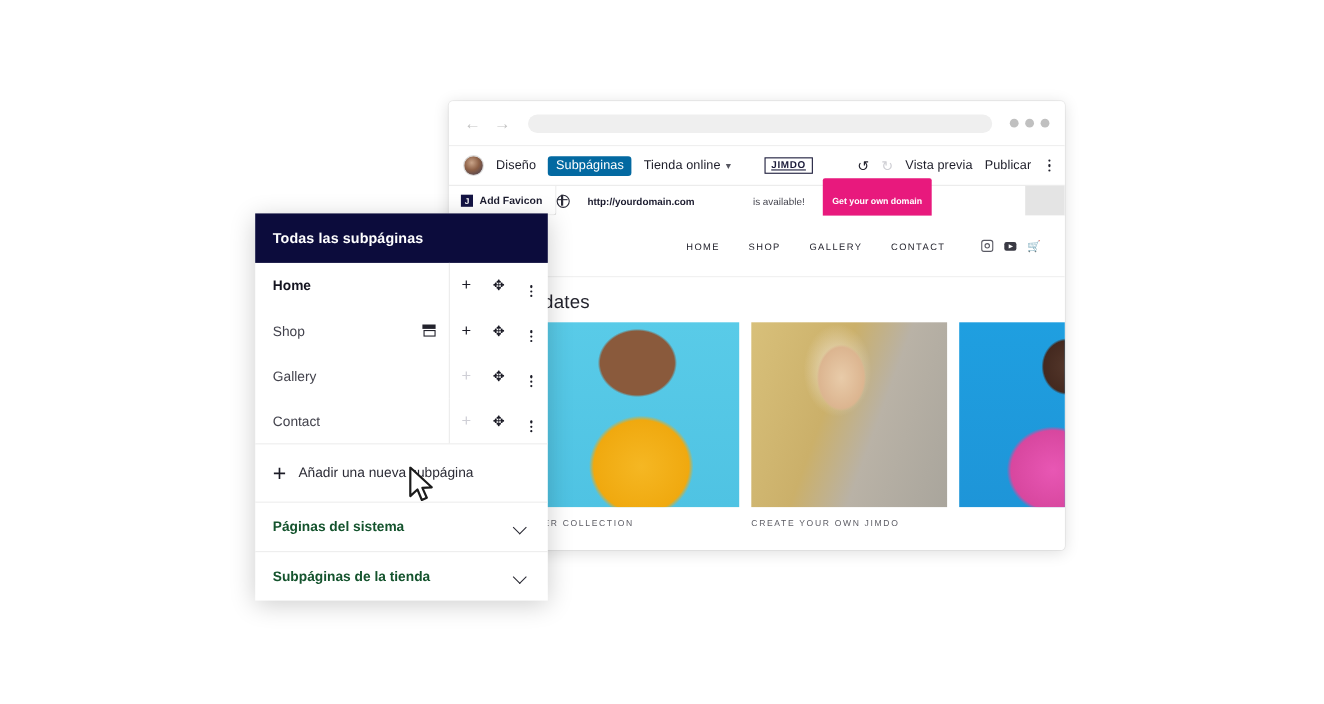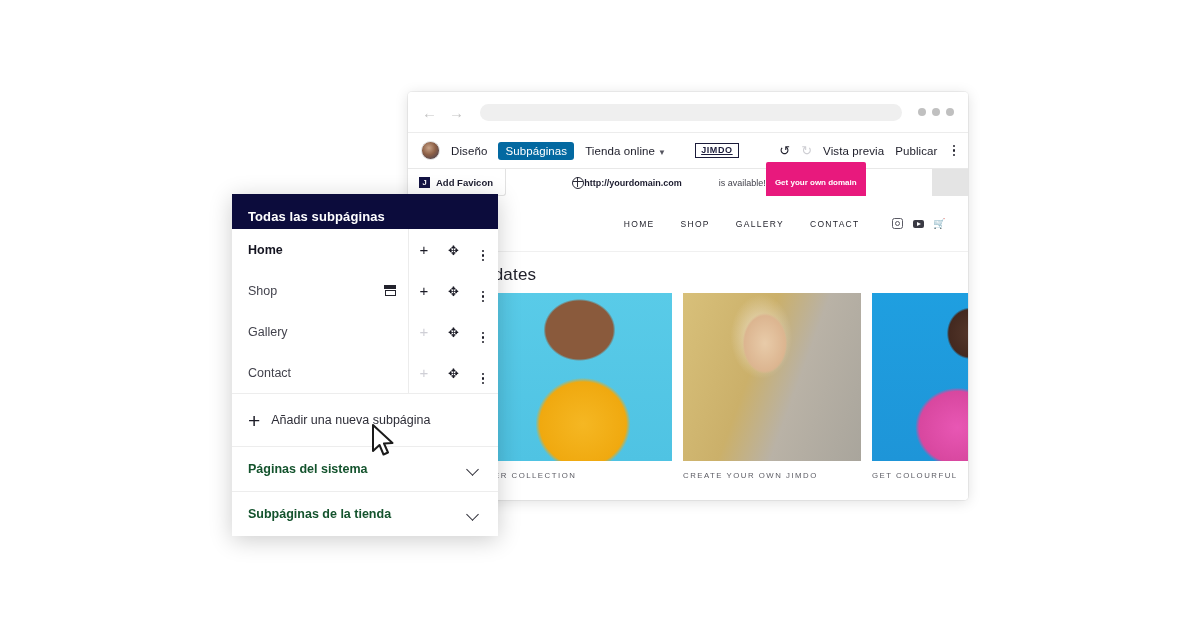--- a/index.html
+++ b/index.html
@@ -72,21 +72,21 @@
     padding:0 12px 0 11px;
     border:1px solid #e2e2e2; border-top:none; border-left:none;
     border-bottom-right-radius:3px;
     background:#fff;
   }
   .favicon-sq {
     width:11px; height:11px; background:#141444; color:#fff;
     font-size:7.5px; font-weight:700; line-height:11px; text-align:center;
   }
   .favicon-label { font-size:9.5px; font-weight:700; color:#1b1b2e; white-space:nowrap; }
-  .strip-mid { flex:1; display:flex; align-items:center; justify-content:center; gap:0; }
+  .strip-mid { flex:1; display:flex; align-items:center; justify-content:flex-start; gap:16px; }
   .globe {
     width:10px; height:10px; border:1.3px solid #2b2b38; border-radius:50%;
     position:relative; flex:none;
   }
   .globe::before { content:""; position:absolute; left:-0.2px; top:3.4px; width:9.4px; height:1.2px; background:#2b2b38; }
   .globe::after { content:""; position:absolute; left:3.4px; top:-0.2px; width:1.2px; height:9.4px; background:#2b2b38; }
   .domain-txt { font-size:9px; font-weight:700; color:#1b1b2e; }
   .domain-sub { font-size:9px; color:#45454f;padding-left:37px; }
   .domain-btn {
     background:#e8197d; color:#fff; font-size:8px; font-weight:700;
@@ -129,21 +129,21 @@
 
   
   .panel {
     position:absolute; left:232px; top:194px;
     width:266px; background:#fff;
     box-shadow: 0 4px 22px rgba(0,0,0,0.20);
   }
   .panel-head {
     background:#0c0c3c; color:#fff;
     font-size:13px; font-weight:700; letter-spacing:.1px;
-    padding:15px 0 5px 16px;
+    padding:15px 0 15px 16px;
   }
   .rows { position:relative; }
   .row { display:flex; align-items:center; height:41px; position:relative; }
   .row-label { font-size:12.5px; color:#43434d; padding-left:16px; flex:1; }
   .row.bold .row-label { color:#141420; font-weight:700; }
   .shop-ico { width:12px; height:11px; margin-right:12px; position:relative; flex:none; }
   .shop-ico::before { content:""; position:absolute; left:0; top:0; width:12px; height:3.5px; background:#22222c; }
   .shop-ico::after { content:""; position:absolute; left:0.5px; top:4.5px; width:11px; height:6.5px; border:1.4px solid #22222c; box-sizing:border-box; }
   .actions { display:flex; align-items:center; gap:0; width:89px; border-left:1px solid #ececec; height:100%; }
   .act { width:30px; text-align:center; }
@@ -240,21 +240,20 @@
           <div class="card">
             <div class="photo p1"></div>
             <div class="cap">ER COLLECTION</div>
           </div>
           <div class="card">
             <div class="photo p2"></div>
             <div class="cap">CREATE YOUR OWN JIMDO</div>
           </div>
           <div class="card">
             <div class="photo p3"></div>
-            <div class="cap">GET COLOURFUL</div>
           </div>
         </div>
       </div>
 
     </div>
   </div>
 
   <div class="panel">
     <div class="panel-head">Todas las subpáginas</div>
 

